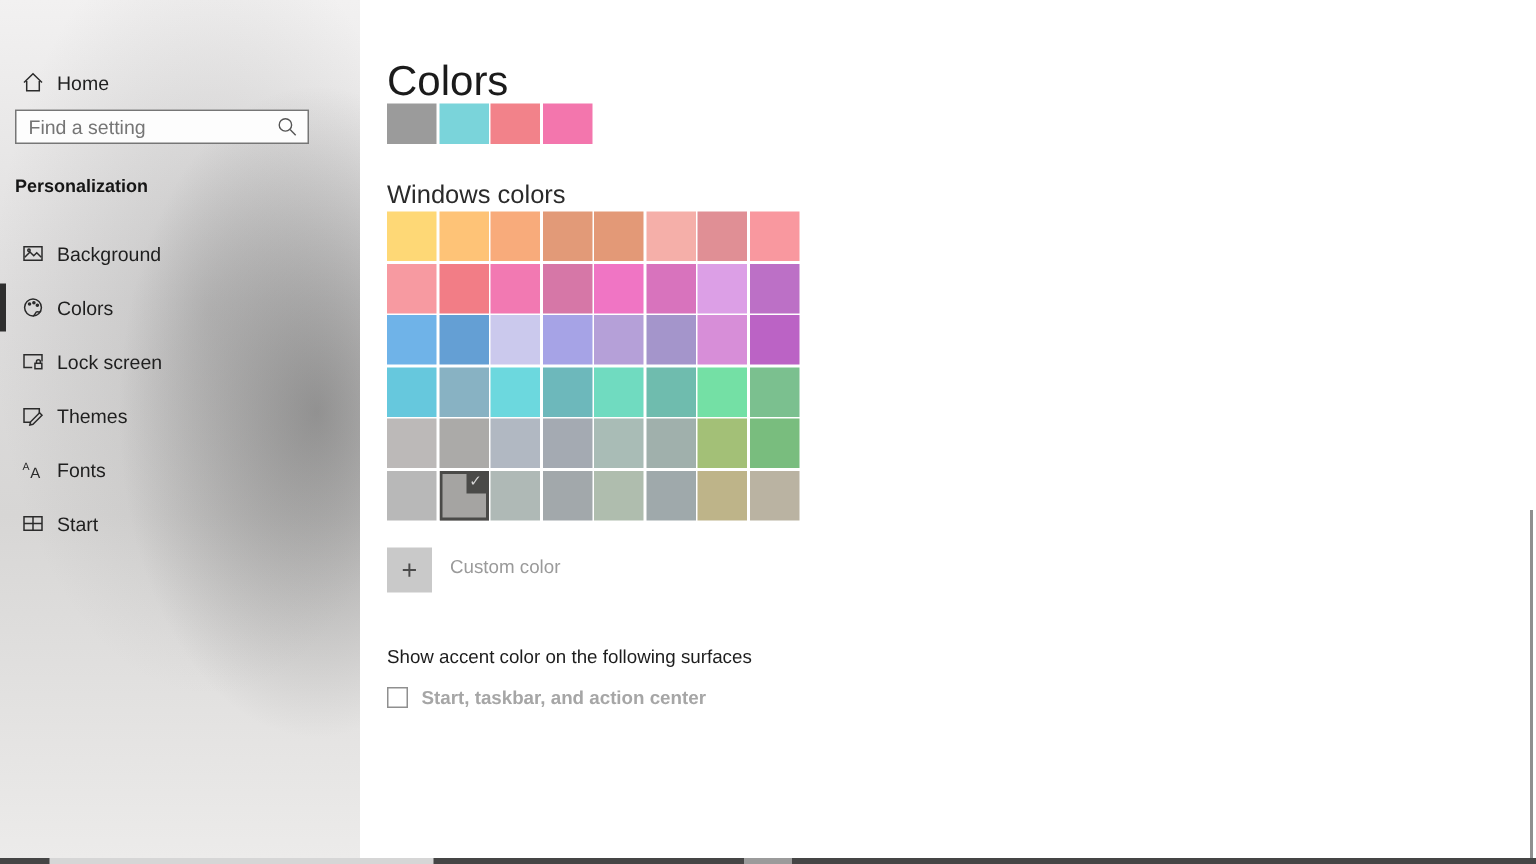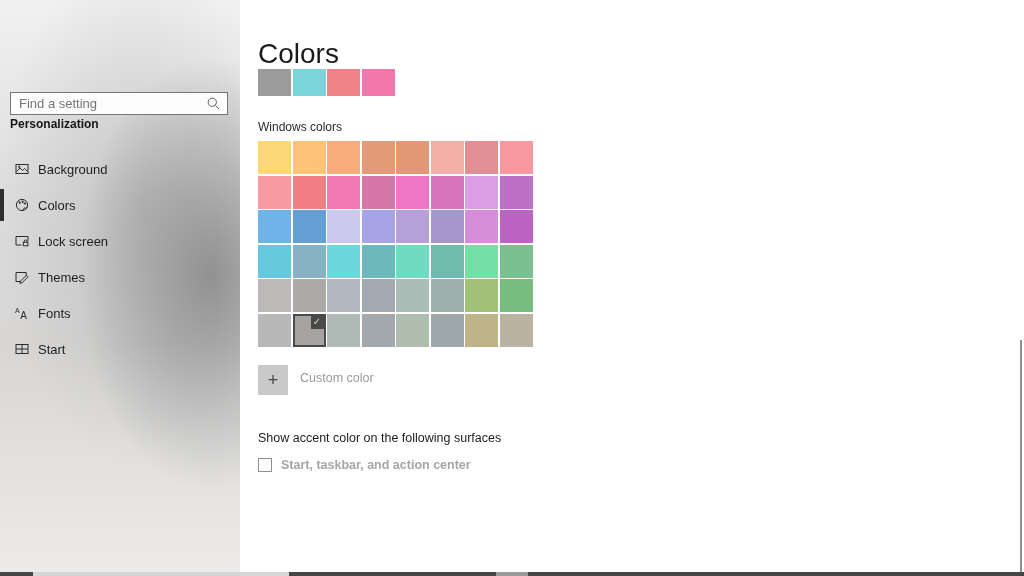--- a/index.html
+++ b/index.html
@@ -21,35 +21,35 @@
   
   .sidebar{position:absolute;left:0;top:0;width:240px;height:572px;
     background:
       radial-gradient(55% 38% at 88% 48%, rgba(84,84,84,0.50), rgba(84,84,84,0) 100%),
       radial-gradient(60% 45% at 58% 36%, rgba(130,130,130,0.28), rgba(130,130,130,0) 100%),
       linear-gradient(180deg,#f2f1f1 0%,#dedddd 35%,#d7d6d5 60%,#ecebea 100%);}
   .home-item{position:absolute;left:0;top:37px;width:240px;height:36px;display:flex;
              align-items:center;cursor:pointer;}
   .nav-icon{width:16px;height:16px;margin-left:14px;flex:0 0 16px;}
   .nav-label{margin-left:8px;font-size:13px;color:#1f1f1f;}
-  .searchbox{position:absolute;left:10px;top:92px;width:218px;height:23px;}
+  .searchbox{position:absolute;left:10px;top:73px;width:196px;height:23px;}
   .searchbox input{width:100%;height:100%;box-sizing:border-box;border:1px solid #767676;
       background:#fdfdfd;font-family:"Liberation Sans",sans-serif;font-size:13px;color:#333;
       padding:0 26px 0 8px;outline:none;}
   .search-icon{position:absolute;right:7px;top:4px;width:15px;height:15px;}
   .section-label{position:absolute;left:10px;top:117px;font-size:12px;font-weight:bold;color:#161616;}
   .nav-list{position:absolute;left:0;top:151px;width:240px;}
   .nav-item{position:relative;height:36px;display:flex;align-items:center;cursor:pointer;}
   .nav-item.selected::before{content:"";position:absolute;left:0;top:2px;width:4px;height:32px;background:#2e2e2e;}
 
   
   .main-title{position:absolute;left:258px;top:38px;font-size:28px;font-weight:300;color:#1b1b1b;}
   .recent-row{position:absolute;left:258px;top:69px;display:flex;gap:1.5px;}
   .recent-row .swatch{width:33px;height:27px;cursor:pointer;}
-  .windows-colors-label{position:absolute;left:258px;top:120px;font-size:12px;color:#2a2a2a;}
+  .windows-colors-label{position:absolute;left:258px;top:120px;font-size:17px;color:#2a2a2a;}
   .palette-grid{position:absolute;left:258px;top:141px;display:grid;
       grid-template-columns:repeat(8,33px);grid-auto-rows:33px;gap:1.5px;}
   .palette-grid .swatch{position:relative;width:33px;height:33px;cursor:pointer;}
   .palette-grid .swatch.selected{box-shadow:inset 0 0 0 2px #4a4a48;}
   .sel-badge{position:absolute;top:2px;right:2px;width:13px;height:13px;background:#4a4a48;
       display:flex;align-items:center;justify-content:center;font-size:10px;color:#d6d6d6;line-height:1;}
   .custom-color-btn{position:absolute;left:258px;top:365px;width:30px;height:30px;background:#c9c9c9;
       border:none;font-size:18px;font-weight:300;color:#4a4a4a;cursor:pointer;
       display:flex;align-items:center;justify-content:center;padding:0;line-height:1;}
   .custom-color-label{position:absolute;left:300px;top:371px;font-size:12.5px;color:#9a9a9a;}
@@ -64,20 +64,27 @@
   .bottom-strip{position:absolute;left:0;top:572px;width:1024px;height:4px;background:#454545;}
   .strip-seg1{position:absolute;left:33px;top:0;width:256px;height:4px;background:#d6d6d6;}
   .strip-seg2{position:absolute;left:496px;top:0;width:32px;height:4px;background:#9b9b9b;}
 </style>
 </head>
 <body>
 
 <div class="screen">
 
   <div class="sidebar">
+    <div class="home-item">
+      <svg class="nav-icon" viewBox="0 0 16 16" fill="none" stroke="#2b2b2b" stroke-width="1">
+        <path d="M2 8 L8 2.2 L14 8"></path>
+          <path d="M3.8 7 V13.5 H12.2 V7"></path>
+      </svg>
+      <span class="nav-label">Home</span>
+    </div>
     <div class="searchbox">
       <input type="text" placeholder="Find a setting" style="">
       <svg class="search-icon" viewBox="0 0 16 16" fill="none" stroke="#555" stroke-width="1">
         <circle cx="6.7" cy="6.7" r="4.4"></circle>
           <line x1="10" y1="10" x2="14" y2="14"></line>
       </svg>
     </div>
     <div class="section-label">Personalization</div>
     <div class="nav-list" id="nav-list">
         <div class="nav-item">

